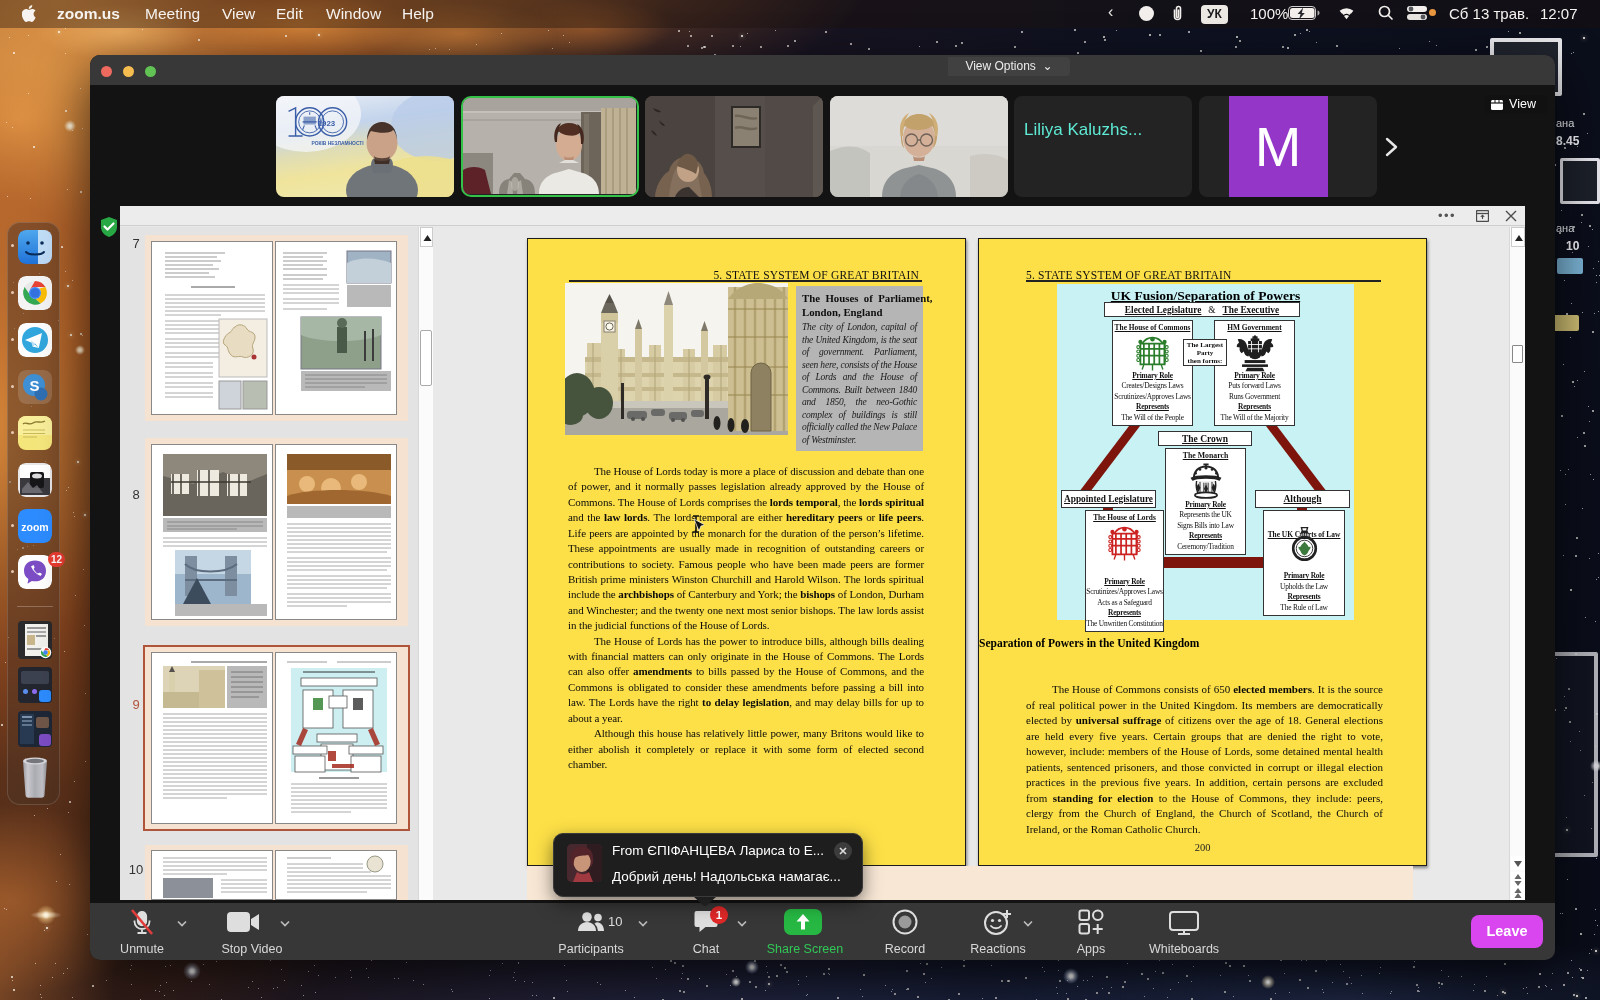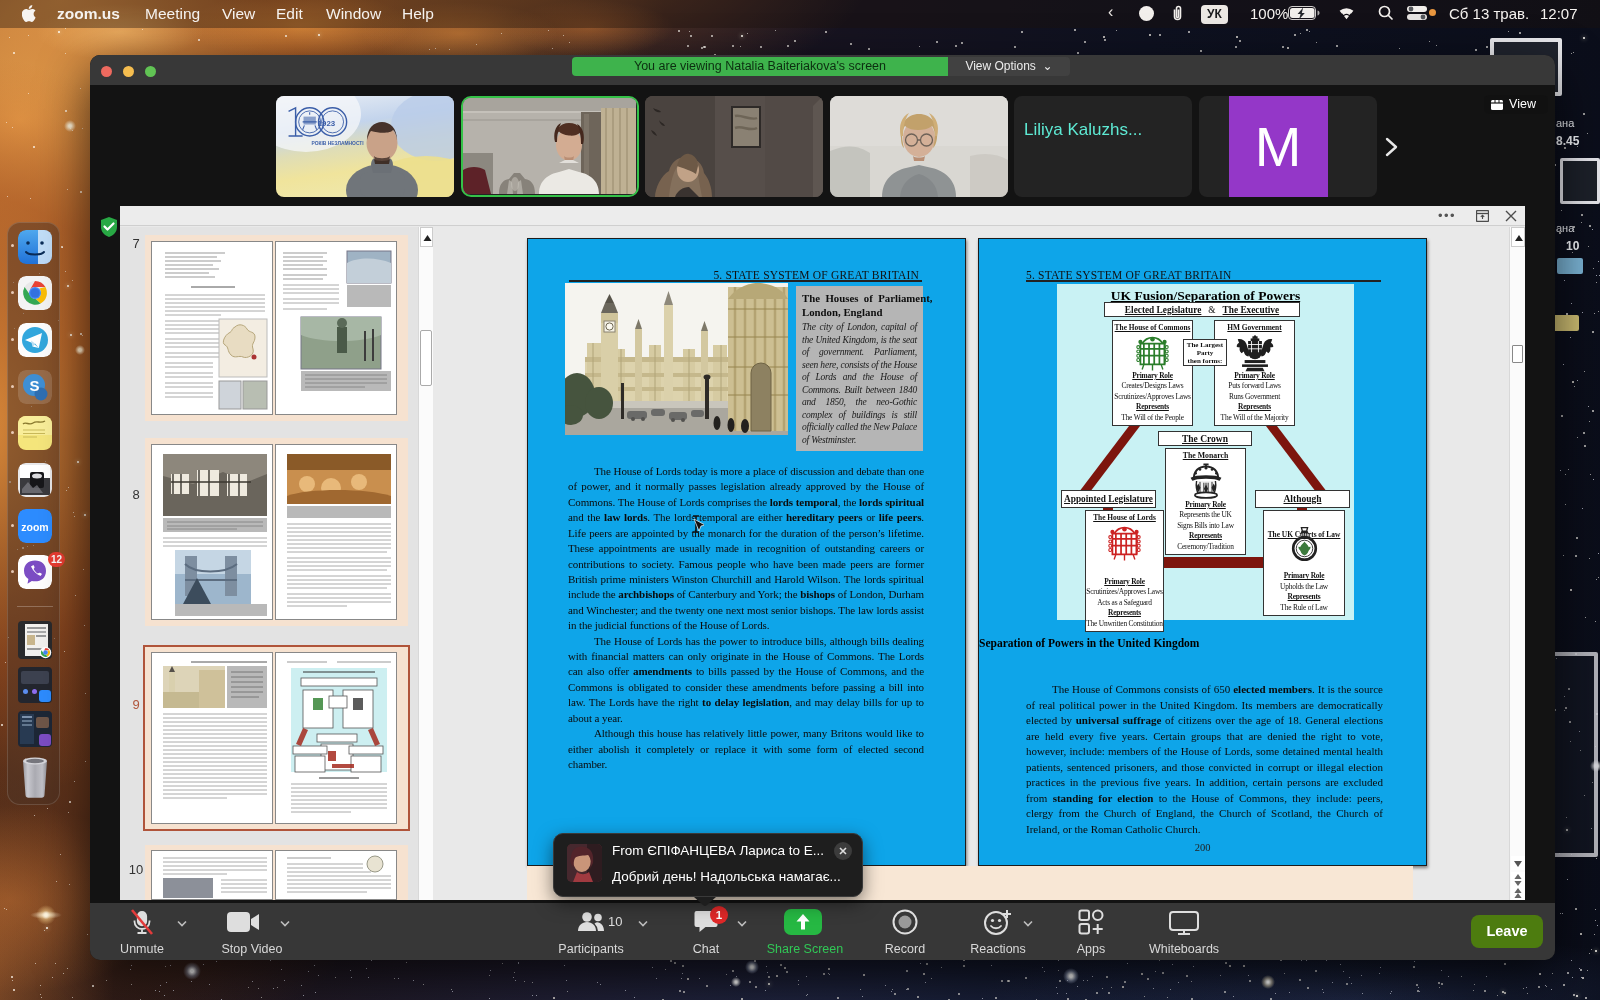--- a/index.html
+++ b/index.html
@@ -42,21 +42,21 @@
 
 .tile{position:absolute;top:41px;width:178px;height:101px;border-radius:8px;overflow:hidden;background:#232323}
 #viewbtn{position:absolute;left:1394px;top:40px;width:64px;height:19px;background:rgba(18,18,18,.85);border-radius:5px;color:#fff;font-size:12.5px;line-height:19px;text-align:center}
 
 #pdfwin{position:absolute;left:30px;top:151px;width:1405px;height:694px;background:#e9e9e9;overflow:hidden}
 #pdftb{position:absolute;left:0;top:0;width:100%;height:20px;background:#ececec;border-bottom:1px solid #cfcfcf}
 #sidebar{position:absolute;left:0;top:21px;width:298px;height:673px;background:#e3e3e3}
 #sbscroll{position:absolute;left:298px;top:21px;width:15px;height:673px;background:#fbfbfb;border-left:1px solid #d8d8d8}
 #main{position:absolute;left:313px;top:21px;width:1076px;height:673px;background:#e9e9e9}
 #rscroll{position:absolute;left:1389px;top:21px;width:16px;height:673px;background:#fbfbfb;border-left:1px solid #d8d8d8}
-.page{position:absolute;background:#0ea5e9;border:1px solid #1c1c1c;box-shadow:1px 2px 3px rgba(0,0,0,.45)}
+.page{position:absolute;background:#fde047;border:1px solid #1c1c1c;box-shadow:1px 2px 3px rgba(0,0,0,.45)}
 
 .thumb{position:absolute;left:25px;width:263px;background:#f6e2d0}
 .tnum{position:absolute;left:6px;width:20px;text-align:center;font-size:13px;color:#333}
 
 #ztb{position:absolute;left:0;top:848px;width:1465px;height:57px;background:#373737;border-radius:0 0 10px 10px}
 .tbi{position:absolute;top:0;height:57px;width:0}
 .tbico{position:absolute;left:0;transform:translateX(-50%)}
 .tblabel{position:absolute;top:39px;left:0;transform:translateX(-50%);width:130px;text-align:center;color:#d9d9d9;font-size:12.5px}
 .tbchev{position:absolute;top:17px;transform:translateX(-50%)}
 
@@ -246,21 +246,20 @@
 <span style="position:absolute;left:1566px;top:239px;font-size:12px;font-weight:700;color:#f2f4f8">10</span>
 <div style="position:absolute;left:1557px;top:258px;width:26px;height:16px;background:#7ab3d4;border-radius:2px"></div>
 <div style="position:absolute;left:1553px;top:315px;width:26px;height:16px;background:#cdbd72;border-radius:2px"></div>
 </div>
 <div id="zwin">
   <div id="ztitle">
     <div class="tl" style="left:10.5px;background:#ee6a5f"></div>
     <div class="tl" style="left:32.5px;background:#f5bd4f"></div>
     <div class="tl" style="left:54.5px;background:#61c354"></div>
   </div>
-  <div id="banner">You are viewing Natalia Baiteriakova's screen</div>
   <div id="viewopts">View Options&nbsp;&nbsp;⌄</div>
   <div id="strip">
 <div class="tile" style="left:186px">
  <svg width="178" height="101" viewBox="0 0 178 101">
   <defs>
             <linearGradient id="ukfl" x1="0" y1="0" x2=".25" y2="1">
               <stop offset="0" stop-color="#e9eef5"></stop>
               <stop offset=".35" stop-color="#c3d4ec"></stop>
               <stop offset=".58" stop-color="#dfddb6"></stop>
               <stop offset=".8" stop-color="#f0e49c"></stop>
@@ -909,15 +908,15 @@
         </svg>
  <div class="tblabel">Apps</div>
       </div>
 <div class="tbi" style="left:1094px">
  <svg class="tbico" style="top:8px" width="30" height="24" viewBox="0 0 30 24">
           <rect x="1" y="1" width="28" height="18" rx="3" fill="none" stroke="#dedede" stroke-width="2"></rect>
           <path d="M15 19v4M9 23h12" stroke="#dedede" stroke-width="2"></path>
         </svg>
  <div class="tblabel">Whiteboards</div>
       </div>
-<div style="position:absolute;left:1381px;top:12px;width:72px;height:33px;background:#4d7c0f;border-radius:8px;color:#fff;font-size:14.5px;font-weight:700;text-align:center;line-height:33px">Leave</div>
+<div style="position:absolute;left:1381px;top:12px;width:72px;height:33px;background:#d946ef;border-radius:8px;color:#fff;font-size:14.5px;font-weight:700;text-align:center;line-height:33px">Leave</div>
 </div>
 </div>
 
 </body></html>

